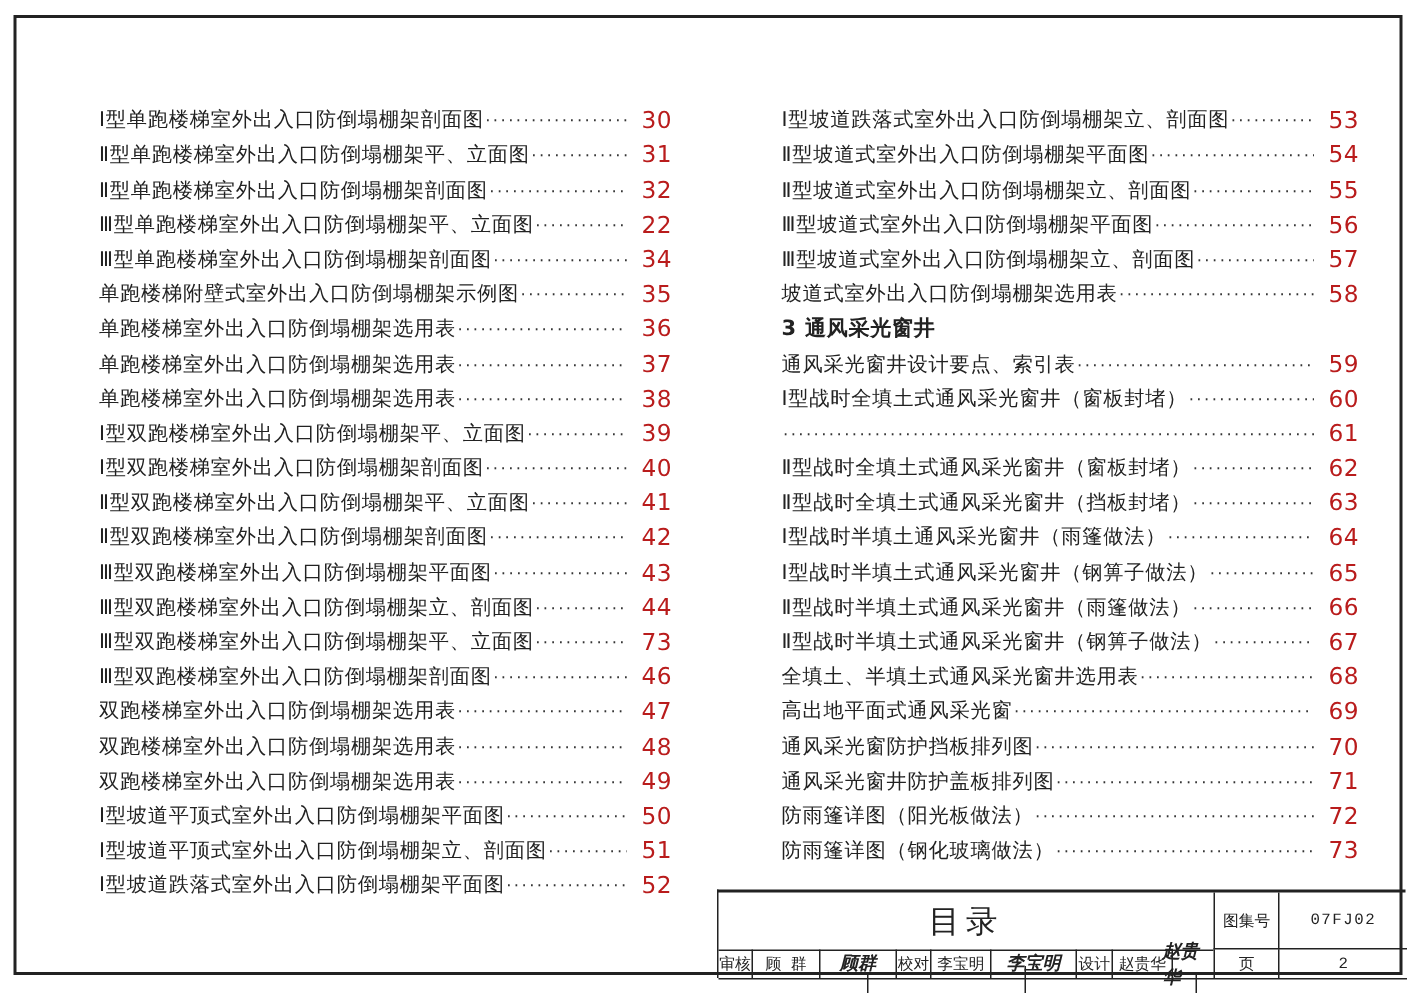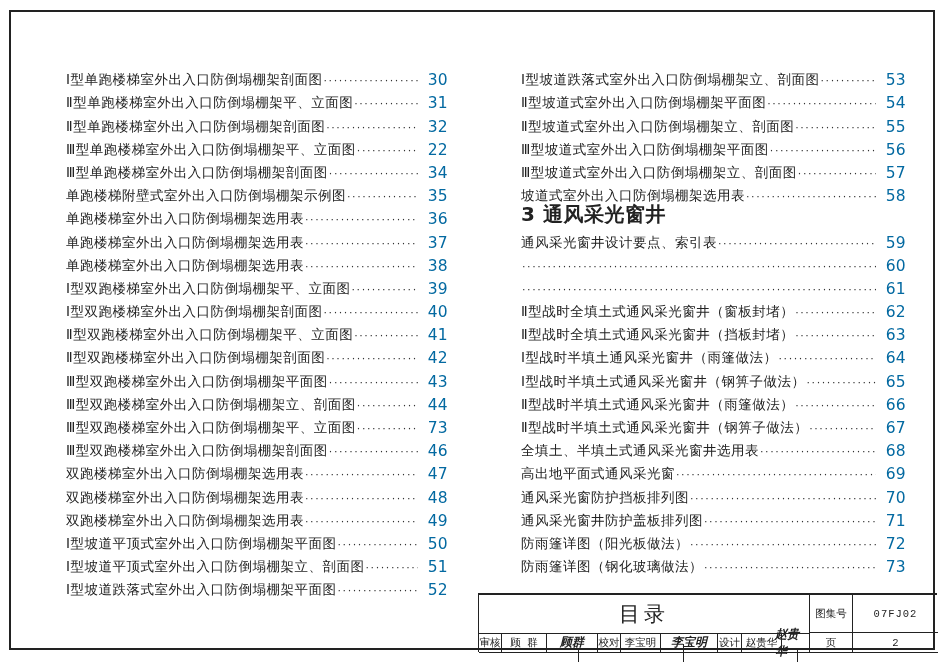--- a/index.html
+++ b/index.html
@@ -10,22 +10,22 @@
   .col { position: absolute; top: 66px; }
   .col.left { left: 66px; width: 382px; }
   .col.right { left: 521px; width: 385px; }
   .row { display: flex; align-items: flex-end; height: 23.2px; font-size: 13.5px;
          white-space: nowrap; }
   .row .label { flex: 0 0 auto; letter-spacing: 0.5px; }
   .row .dots { flex: 1 1 auto; overflow: hidden; color: #333; font-size: 11px;
                letter-spacing: 1.6px; margin: 0 4px 3px 1px; line-height: 1; }
   .row .dots::before { content: "··································································································"; }
   .row .page { flex: 0 0 auto; width: 26px; text-align: right; font-size: 15.5px;
-               font-family: "DejaVu Sans", sans-serif; color: #0369a1; letter-spacing: 0.3px; }
-  .row.section .label { font-weight: bold; font-size: 20px; }
+               font-family: "DejaVu Sans", sans-serif; color: #b91c1c; letter-spacing: 0.3px; }
+  .row.section .label { font-weight: bold; font-size: 14px; }
 
   .titleblock { position: absolute; left: 478px; top: 593px; width: 459px; height: 59px;
                 border-top: 2px solid #222; border-left: 1.5px solid #222; box-sizing: border-box; }
   .tb-title { position: absolute; left: 0; top: 0; width: 330px; height: 38px;
               border-bottom: 1px solid #222; display: flex; align-items: center; justify-content: center;
               font-size: 21px; letter-spacing: 4px; }
   .tb-cell { position: absolute; border-left: 1px solid #222; box-sizing: border-box;
              display: flex; align-items: center; justify-content: center; font-size: 10.5px;
              font-family: Liberation Mono, monospace; }
   .tb-row2 { position: absolute; left: 0; top: 38px; height: 19px; width: 459px; border-bottom: 1px solid #222; }
@@ -187,20 +187,21 @@
     </div>
     <div class="row section">
       <span class="label">3 通风采光窗井</span>
     </div>
     <div class="row">
       <span class="label">通风采光窗井设计要点、索引表</span>
       <span class="dots"></span>
       <span class="page">59</span>
     </div>
     <div class="row">
+      <span class="label">Ⅰ型战时全填土式通风采光窗井（窗板封堵）</span>
       <span class="dots"></span>
       <span class="page">60</span>
     </div>
     <div class="row">
       <span class="dots"></span>
       <span class="page">61</span>
     </div>
     <div class="row">
       <span class="label">Ⅱ型战时全填土式通风采光窗井（窗板封堵）</span>
       <span class="dots"></span>

